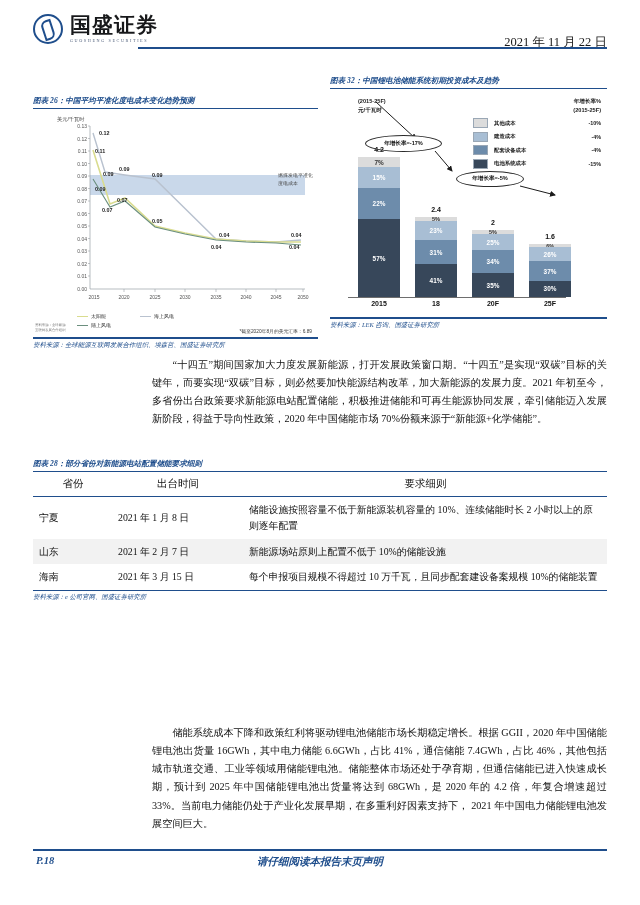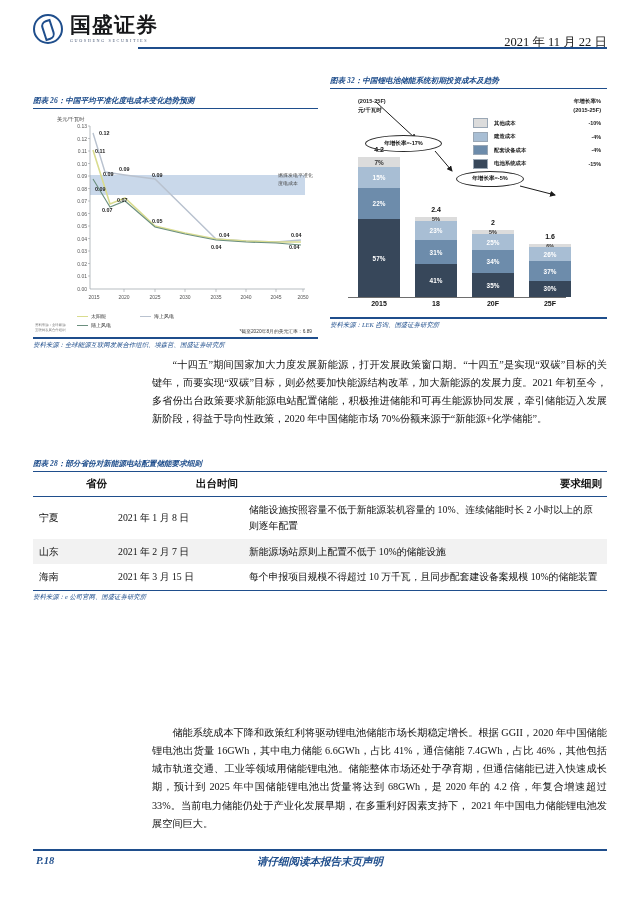--- a/index.html
+++ b/index.html
@@ -98,21 +98,21 @@
     position:absolute;left:152px;width:455px;
     font-size:10.2px;line-height:1.78;text-align:justify;color:#111;
     font-family:"Liberation Serif",serif;
     text-indent:2em;
   }
 
   
   #chart28{left:33px;top:459px;width:574px;}
   table.tbl{border-collapse:collapse;width:574px;font-family:"Liberation Serif",serif;}
   table.tbl th{
-    font-size:10.5px;font-weight:bold;text-align:right;color:#111;
+    font-size:10.5px;font-weight:normal;text-align:center;color:#111;
     padding:5px 5px 5px 6px;border-bottom:1.1px solid #1f4e8c;margin-top:17px;
   }
   table.tbl td{
     font-size:9.8px;color:#111;padding:5px 5px 5px 6px;vertical-align:middle;
     line-height:1.6;
   }
   table.tbl tbody tr:nth-child(even){background:#f2f2f2;}
   table.tbl tbody tr td{border:0;}
   .col-prov{width:68px;}
   .col-date{width:120px;}

